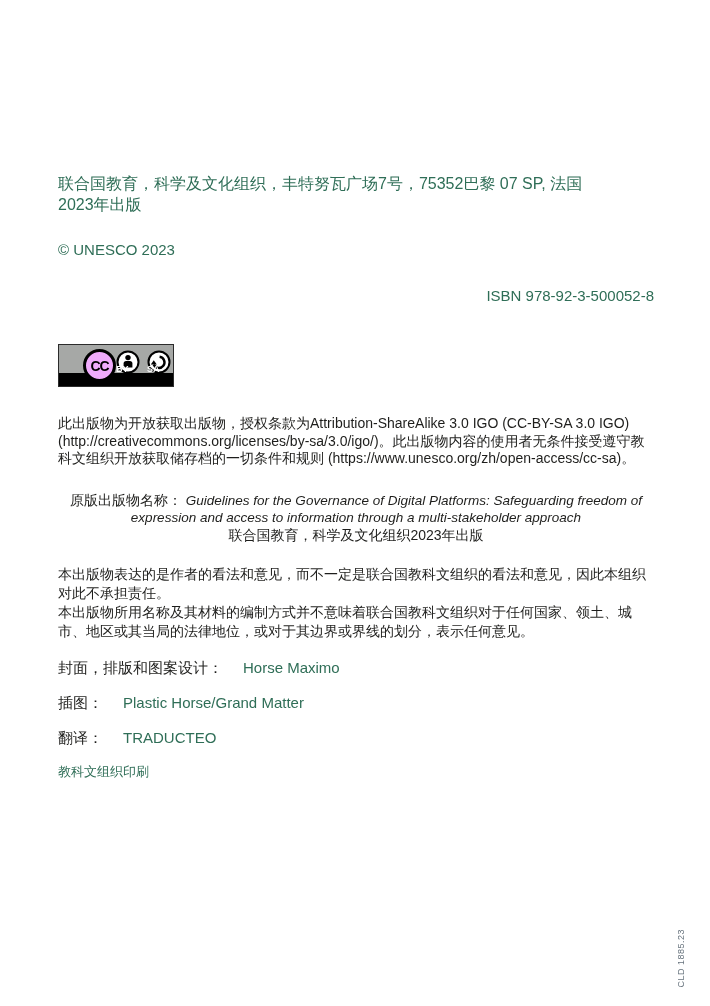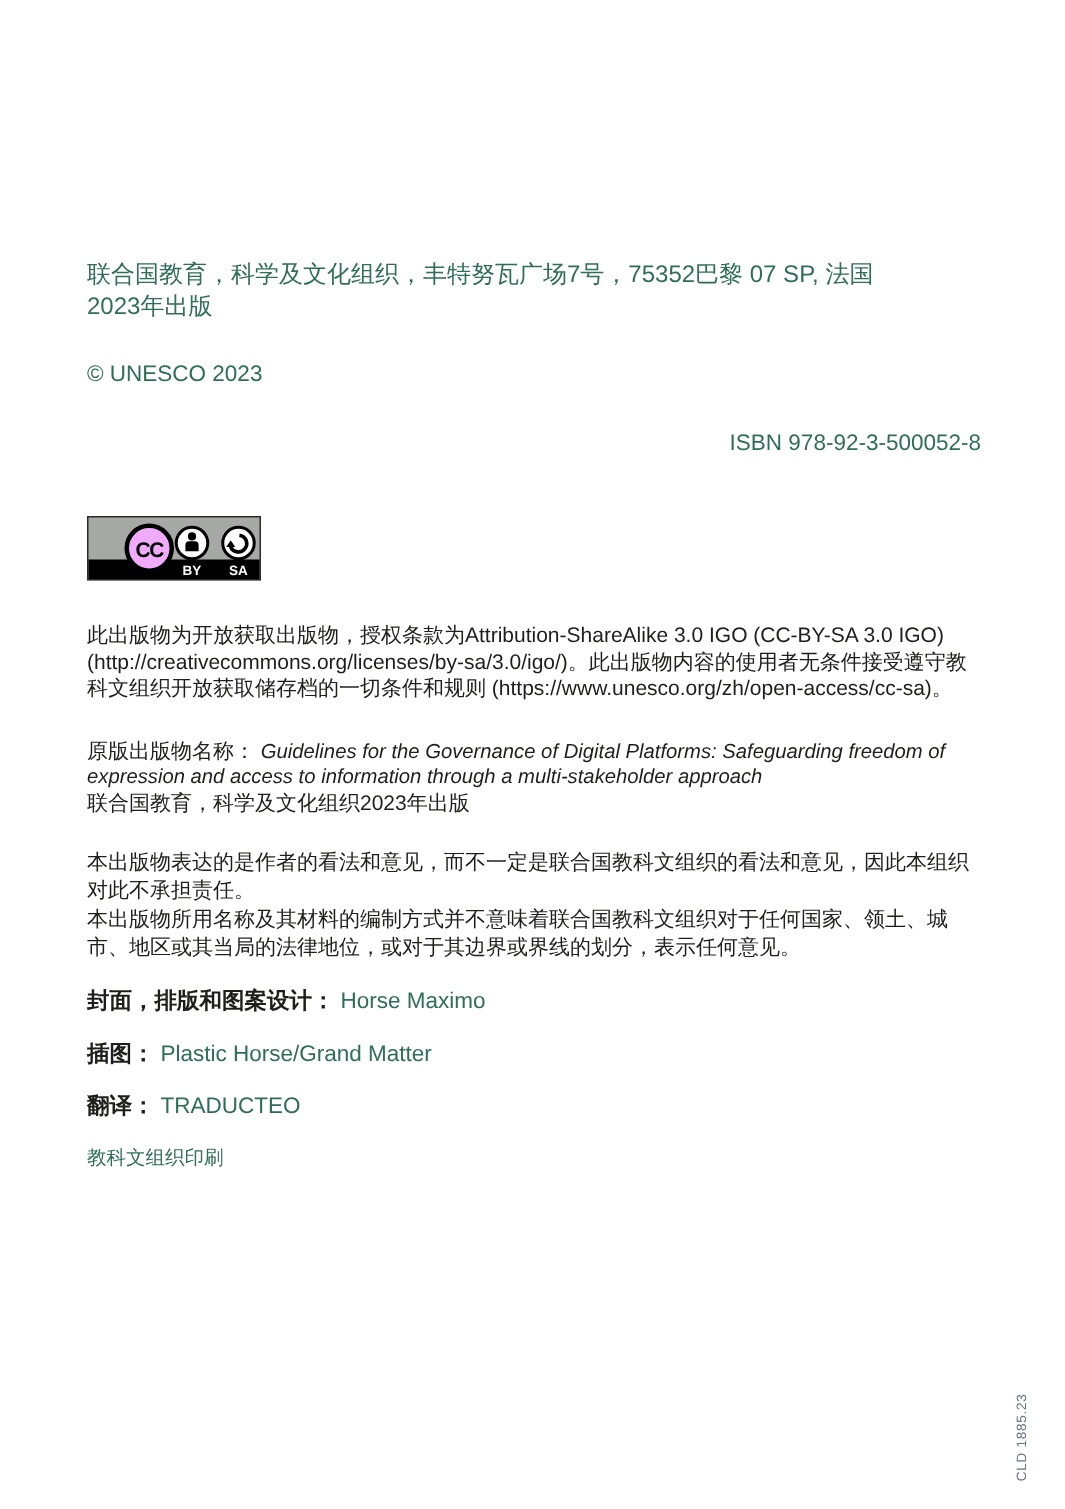--- a/index.html
+++ b/index.html
@@ -38,38 +38,38 @@
     border: 3px solid #000; border-radius: 50%;
     background: #f0abfc;
     display: flex; align-items: center; justify-content: center;
     font-weight: 700; font-size: 14px; letter-spacing: -1px; color: #000;
     z-index: 2;
     margin-left: 16px;
   }
   .cc-icon-by { position: absolute; left: 57px; top: 5px; }
   .cc-icon-sa { position: absolute; left: 88px; top: 5px; }
   .band-label {
-    position: absolute; bottom: 1px; width: 24px; text-align: center;
+    position: absolute; bottom: 12px; width: 24px; 
     color: #fff; font-size: 9px; font-weight: 700; z-index: 2;
     font-family: "Liberation Sans", sans-serif;
   }
   .band-label.by { left: 57px; }
   .band-label.sa { left: 88px; }
 
   .license { font-size: 14px; line-height: 17.5px; margin: 0 0 24px 0; }
 
-  .original { font-size: 14px; line-height: 17px; margin: 0 0 21px 0; }
+  .original { font-size: 14px; line-height: 17px; margin: 0 0 21px 0; text-align: center; }
   .original .en-title { font-style: italic; font-size: 13.5px; }
   .original .orig-publisher { margin-top: 1px; }
 
   .disclaimer { font-size: 14px; line-height: 19px; margin: 0; }
   .disclaimer-block { margin: 0 0 17px 0; }
 
   .credit { font-size: 15px; line-height: 19px; margin: 0 0 16px 0; }
-  .credit-label { font-weight: 700; color: #1e1e1c; margin-right: 4px; }
+  .credit-label { font-weight: 400; color: #1e1e1c; margin-right: 20px; }
 
   .printed-by { font-size: 13px; margin: 14px 0 0 0; }
   .printed-in {
     font-size: 12px;
     font-family: "Liberation Serif", "DejaVu Serif", serif;
     font-style: italic;
     margin: 24px 0 0 0;
   }
 
   .doc-code {

